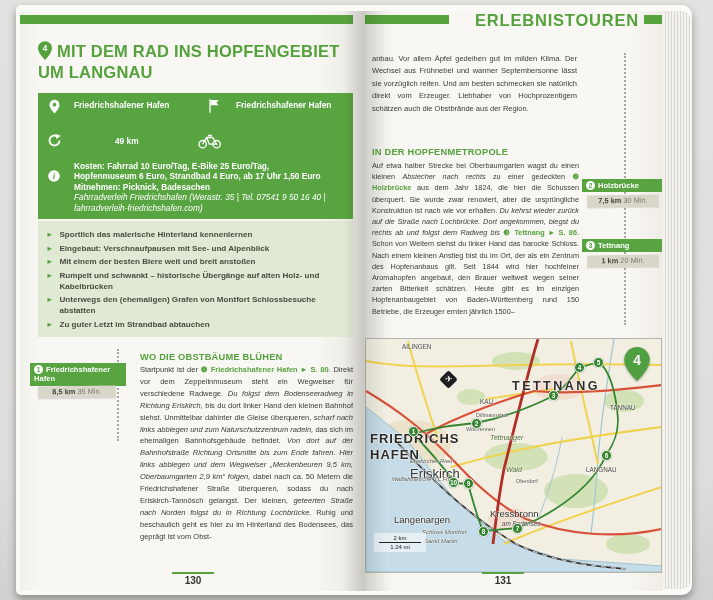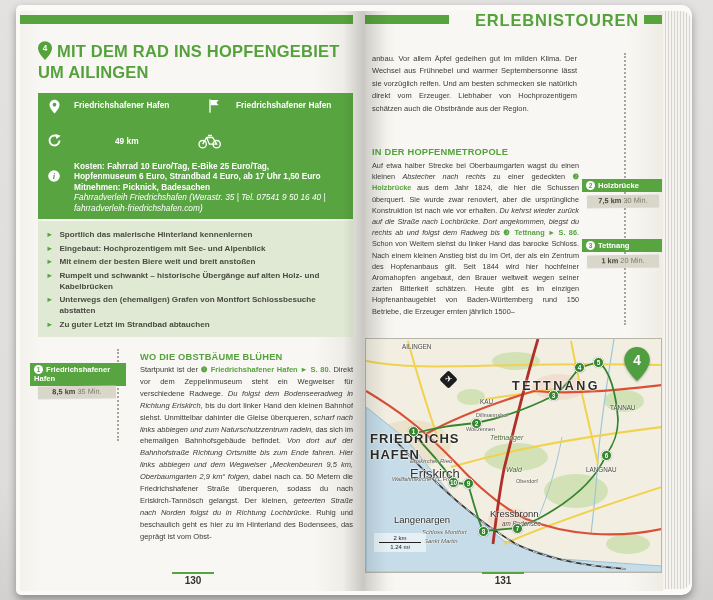--- a/index.html
+++ b/index.html
@@ -90,21 +90,21 @@
     <div class="greenbar" style="left:0;top:4px;width:333px;"></div>
 
     <div class="booktitle">
       <div class="booktitle-line">
         <svg width="14" height="19" viewBox="0 0 24 32">
           <path fill="#55a23d" d="M12 0C5.4 0 0 5.4 0 12c0 9 12 20 12 20s12-11 12-20C24 5.4 18.6 0 12 0z"></path>
           <text x="12" y="17" font-size="14" font-weight="bold" fill="#fff" text-anchor="middle">4</text>
         </svg>
         <span>MIT DEM RAD INS HOPFENGEBIET</span>
       </div>
-      <div>UM AILINGEN</div>
+      <div>UM LANGNAU</div>
     </div>
 
     <div class="infobox">
       <svg class="ib-abs" style="left:9px;top:6px;" width="15" height="15" viewBox="0 0 24 24">
         <path fill="#fff" d="M12 1C7.6 1 4 4.6 4 9c0 6 8 14 8 14s8-8 8-14c0-4.4-3.6-8-8-8z"></path>
             <circle cx="12" cy="9" r="3" fill="#58a440"></circle>
       </svg>
       <div class="ib-abs ib-txt" style="left:36px;top:7px;width:110px;">Friedrichshafener Hafen</div>
 
       <svg class="ib-abs" style="left:168px;top:5px;" width="16" height="16" viewBox="0 0 24 24">
@@ -137,21 +137,21 @@
     </div>
 
     <div class="hlbox">
       <ul>
         <li>
               <span class="hl-arrow">►</span>
               <span class="hl-text">Sportlich das malerische Hinterland kennenlernen</span>
             </li>
         <li>
               <span class="hl-arrow">►</span>
-              <span class="hl-text">Eingebaut: Hochprozentigem mit See- und Alpenblick</span>
+              <span class="hl-text">Eingebaut: Verschnaufpausen mit See- und Alpenblick</span>
             </li>
         <li>
               <span class="hl-arrow">►</span>
               <span class="hl-text">Mit einem der besten Biere weit und breit anstoßen</span>
             </li>
         <li>
               <span class="hl-arrow">►</span>
               <span class="hl-text">Rumpelt und schwankt – historische Übergänge auf alten Holz- und Kabelbrücken</span>
             </li>
         <li>

